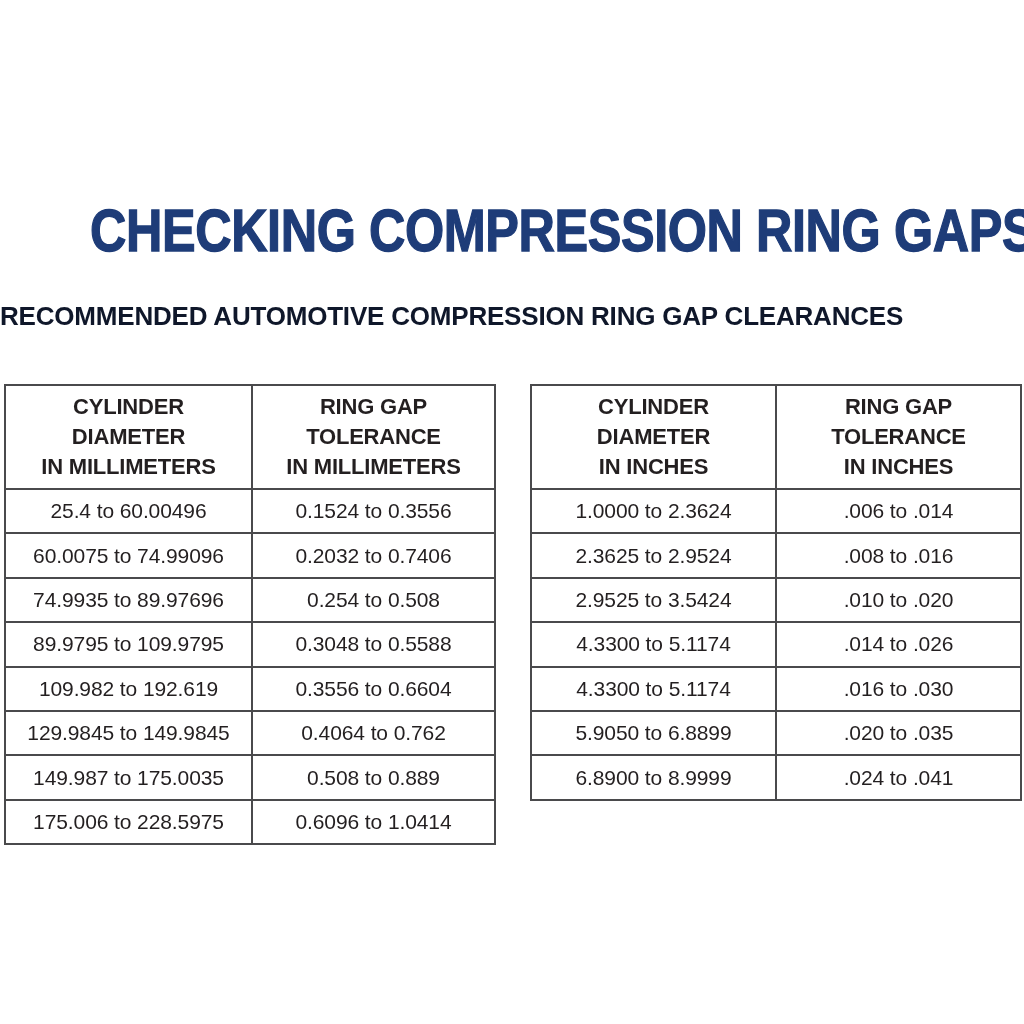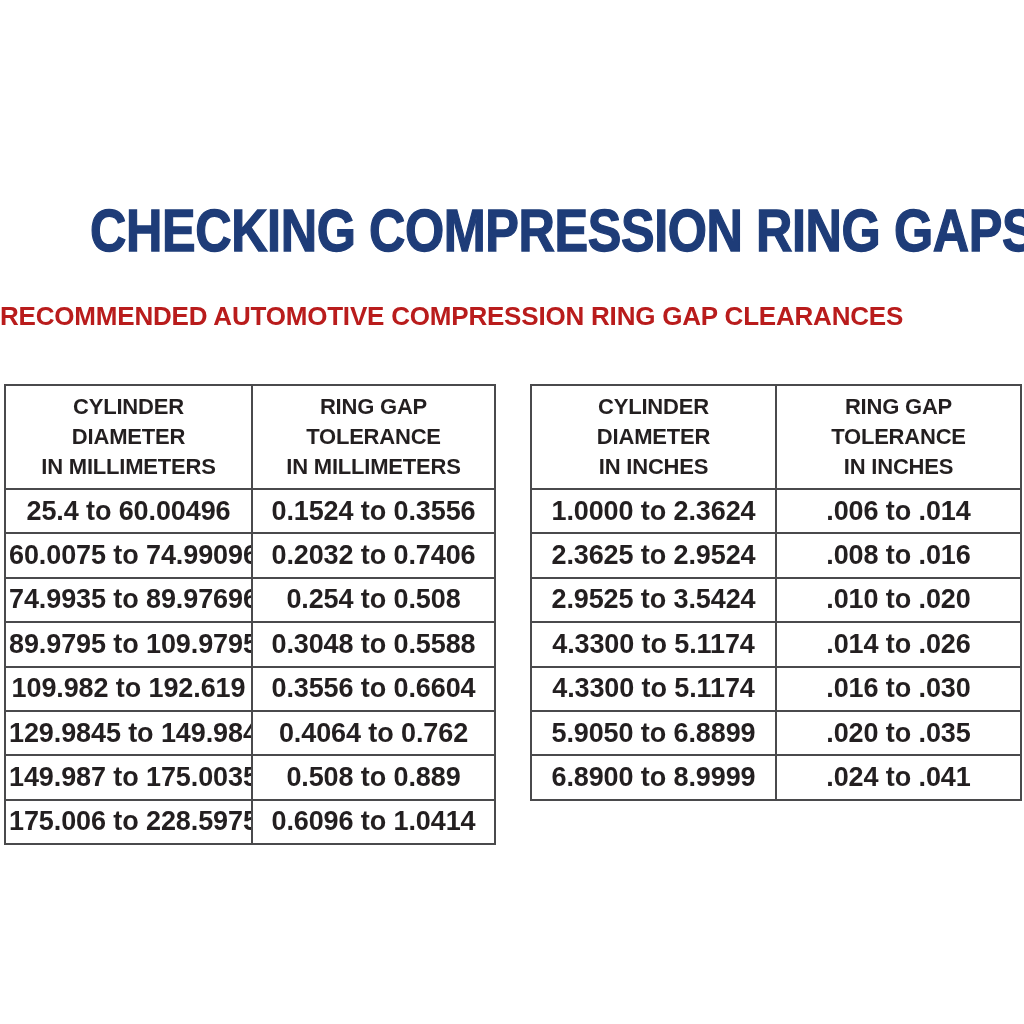--- a/index.html
+++ b/index.html
@@ -37,21 +37,21 @@
   }
   .subtitle {
     position: absolute;
     top: 303px;
     left: 0;
     width: 851px;
     text-align: left;
     font-size: 26px;
     line-height: 26px;
     font-weight: 700;
-    color: #b91c1c;
+    color: #0f172a;
     letter-spacing: -0.2px;
     white-space: nowrap;
   }
   table.data-table {
     position: absolute;
     top: 384px;
     border-collapse: collapse;
     table-layout: fixed;
     background: #ffffff;
   }
@@ -68,22 +68,22 @@
   .data-table th {
     height: 96px;
     font-size: 22px;
     line-height: 30px;
     font-weight: 700;
     white-space: pre-line;
     letter-spacing: -0.2px;
   }
   .data-table td {
     height: 36.4px;
-    font-size: 27px;
-    font-weight: 700;
+    font-size: 21px;
+    font-weight: 400;
     letter-spacing: -0.1px;
     white-space: nowrap;
   }
 </style>
 </head>
 <body>
 
 <div class="page">
 
   <div class="title-wrap">

